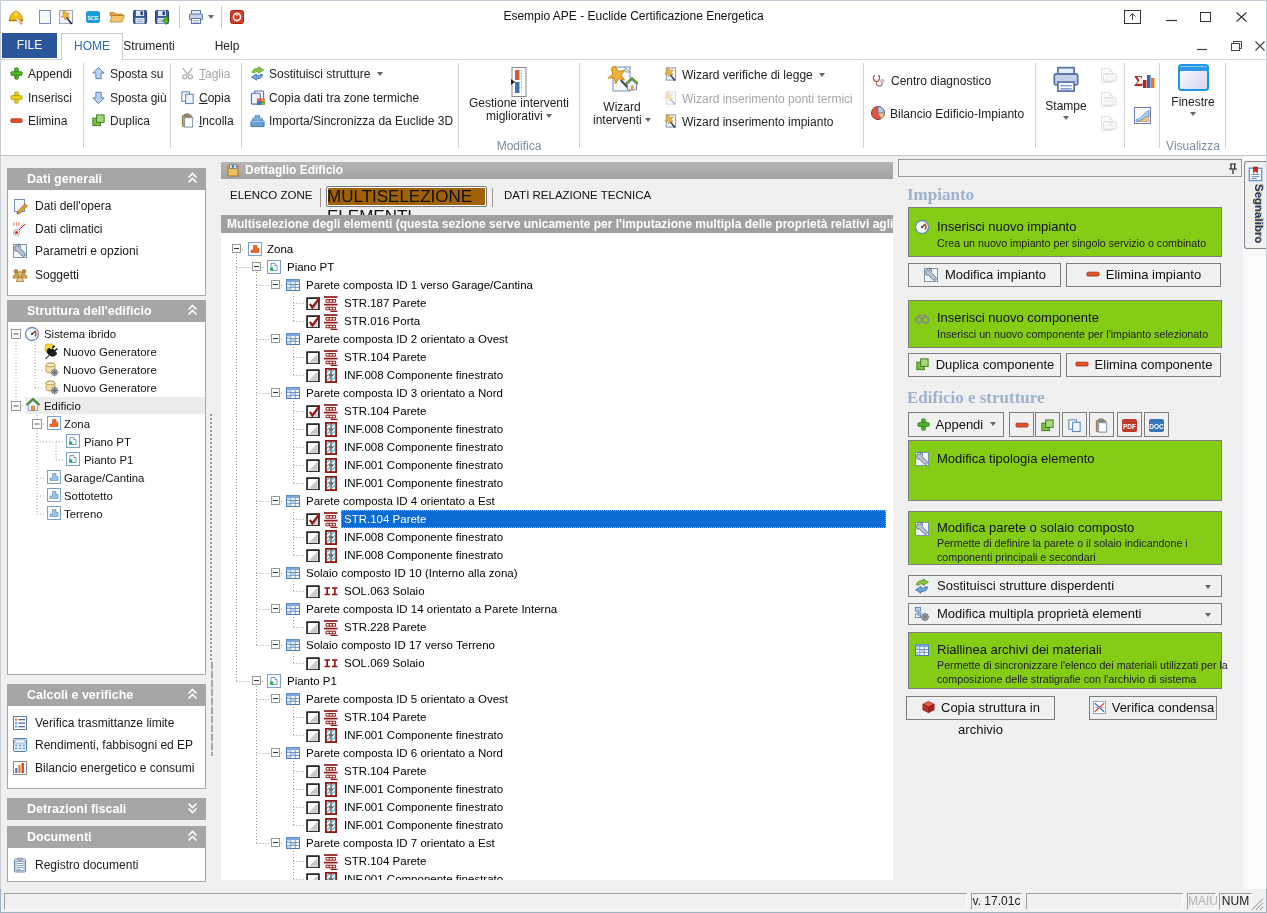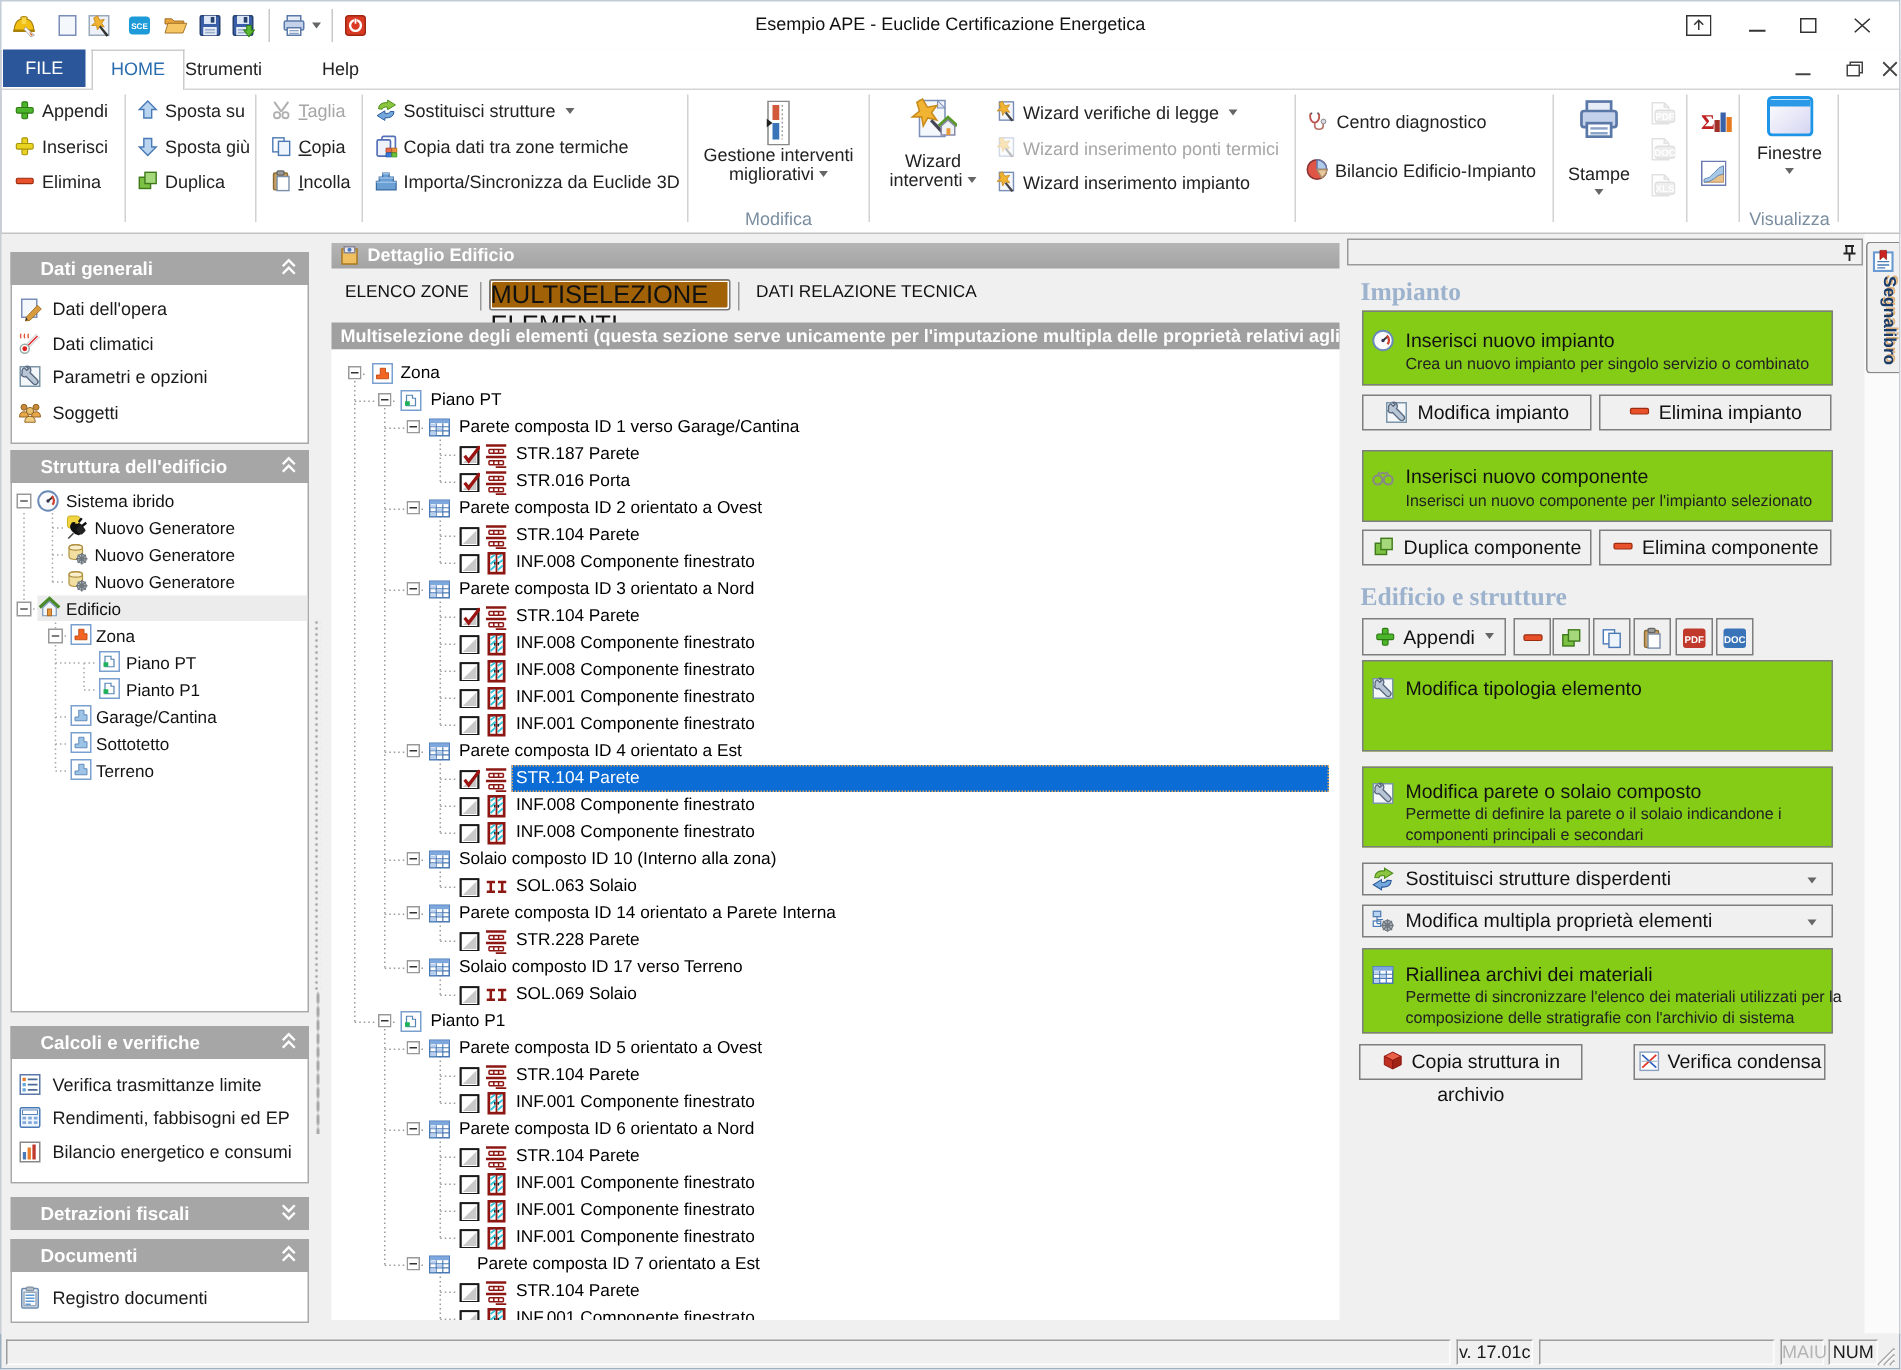--- a/index.html
+++ b/index.html
@@ -478,21 +478,21 @@
         <use href="#steth"></use>
       </svg>Centro diagnostico</div>
 <div class="abs sbr" style="left:869px;top:45px"><svg class="ic" width="16" height="16" viewBox="0 0 16 16">
         <use href="#pie"></use>
       </svg>Bilancio Edificio-Impianto</div>
 <div class="abs rsep" style="left:1034px"></div>
 <div class="abs bigbtn" style="left:1040px;top:5px;width:50px">
       <svg style="margin:0 auto" width="30" height="27" viewBox="0 0 16 15">
         <use href="#printer"></use>
       </svg>
-      <div style="margin-top:18px;line-height:12px">Stampe<br><span class="darr" style="margin-top:2px"></span></div>
+      <div style="margin-top:8px;line-height:12px">Stampe<br><span class="darr" style="margin-top:2px"></span></div>
     </div>
 <svg class="abs" style="left:1099px;top:7px" width="17" height="21" viewBox="0 0 17 21">
       <path d="M1.5 1.5 L9.5 1.5 L12.5 4.5 L12.5 15.5 L1.5 15.5Z" fill="#fdfdfd" stroke="#e2e2e2"></path>
       <path d="M9.5 1.5 L9.5 4.5 L12.5 4.5" fill="none" stroke="#e2e2e2"></path>
       <rect x="3.5" y="6.5" width="13" height="8" rx="2" fill="#ededed" stroke="#e0e0e0"></rect>
       <text x="10" y="12.8" font-size="6.5" font-weight="bold" fill="#fff" text-anchor="middle" font-family="Liberation Sans">PDF</text>
     </svg>
 <svg class="abs" style="left:1099px;top:31px" width="17" height="21" viewBox="0 0 17 21">
       <path d="M1.5 1.5 L9.5 1.5 L12.5 4.5 L12.5 15.5 L1.5 15.5Z" fill="#fdfdfd" stroke="#e2e2e2"></path>
       <path d="M9.5 1.5 L9.5 4.5 L12.5 4.5" fill="none" stroke="#e2e2e2"></path>
@@ -1114,21 +1114,21 @@
         <span class="abs" style="left:123px;color:#000;z-index:2">INF.001 Componente finestrato</span>
       </div>
       <div class="trow" style="left:0;top:601px">
         <svg class="abs" style="left:50px;top:4px" width="9" height="9">
           <rect x="0.5" y="0.5" width="8" height="8" fill="#fff" stroke="#999"></rect>
           <path d="M2 4.5 L7 4.5" stroke="#333"></path>
         </svg>
         <svg class="abs" style="left:64px;top:1px" width="16" height="16" viewBox="0 0 16 16">
           <use href="#tableico"></use>
         </svg>
-        <span class="abs" style="left:97px">Parete composta ID 7 orientato a Est</span>
+        <span class="abs" style="left:85px">Parete composta ID 7 orientato a Est</span>
       </div>
       <div class="trow" style="left:0;top:619px">
         <svg class="abs" style="left:85px;top:3px" width="14" height="13" viewBox="-1 -1 13 12">
           <rect x="0" y="0" width="11" height="11" fill="#fff" stroke="#1a1a1a" stroke-width="1.1"></rect>
           <path d="M9.8 1.4 L9.8 9.8 L1.4 9.8Z" fill="#c9c9c9"></path>
           <rect x="0" y="0" width="11" height="11" fill="none" stroke="#1a1a1a" stroke-width="1.1"></rect>
         </svg>
         <svg class="abs" style="left:102px;top:1px" width="16" height="17" viewBox="0 0 16 17">
           <use href="#brick"></use>
         </svg>

